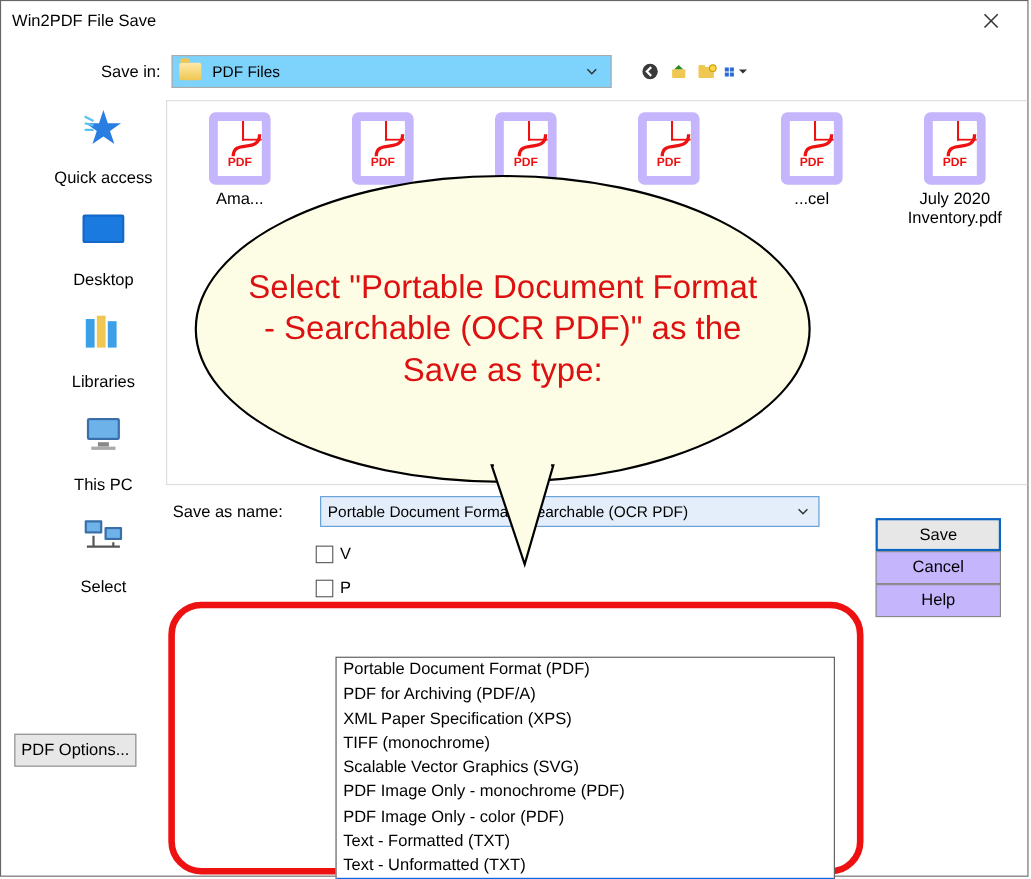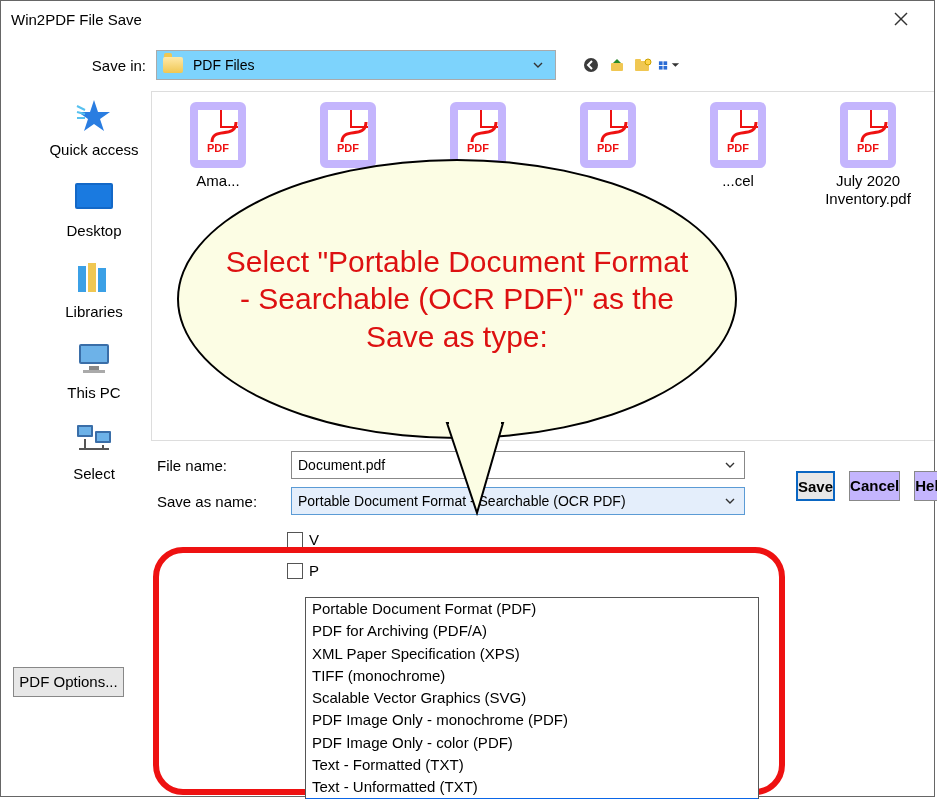--- a/index.html
+++ b/index.html
@@ -84,21 +84,21 @@
     width: 150px;
     border-right: none;
     padding-top: 4px;
   }
   .place {
     display: flex;
     flex-direction: column;
     align-items: center;
     padding: 8px 4px 12px 4px;
     cursor: pointer;
-    gap: 6px;
+    gap: 18px;
     margin-left: 36px;
   }
   .place .picon { width: 42px; height: 38px; display:flex; align-items:center; justify-content:center;}
   .place .plabel { font-size: 15px; text-align: center; }
   .main-area {
     flex: 1;
     position: relative;
     padding: 6px 0 0 0;
   }
   .file-grid {
@@ -162,23 +162,21 @@
     font-size: 14px;
   }
   .combo.sel-highlight { background:#e4eefb; border:1px solid #5b9bd5;}
   .combo .chev { margin-left:auto; width:16px; text-align:center; color:#333;}
   .right-buttons {
     position: absolute;
     right: 24px;
     top: 470px;
     width: 114px;
     display: flex;
-    flex-direction: row;
-    gap: 14px;
-    font-weight: bold;
+    flex-direction: column;
   }
   .btn {
     height: 30px;
     border: 1px solid #888;
     background: #c4b5fd;
     text-align: center;
     line-height: 28px;
     font-size: 15px;
     cursor: pointer;
   }
@@ -446,31 +444,20 @@
                 <path d="M2 22 C 2 6, 26 20, 26 2" stroke="#e11" stroke-width="3" fill="none"></path>
               </svg>
             <span class="badge">PDF</span>
           </div>
           <div class="fname">July 2020 Inventory.pdf</div>
         </div>
       </div>
 
       <div class="bottom-form">
         <div class="form-row">
-          <div class="flabel">File name:</div>
-          <div class="combo">
-            <span>Document.pdf</span>
-            <span class="chev">
-              <svg class="chev-down-svg" viewBox="0 0 10 10">
-                  <path d="M1 3 L5 7 L9 3" fill="none" stroke="#333" stroke-width="1.4"></path>
-                </svg>
-            </span>
-          </div>
-        </div>
-        <div class="form-row">
           <div class="flabel">Save as name:</div>
           <div class="combo sel-highlight">
             <span>Portable Document Format - Searchable (OCR PDF)</span>
             <span class="chev">
               <svg class="chev-down-svg" viewBox="0 0 10 10">
                   <path d="M1 3 L5 7 L9 3" fill="none" stroke="#333" stroke-width="1.4"></path>
                 </svg>
             </span>
           </div>
         </div>

